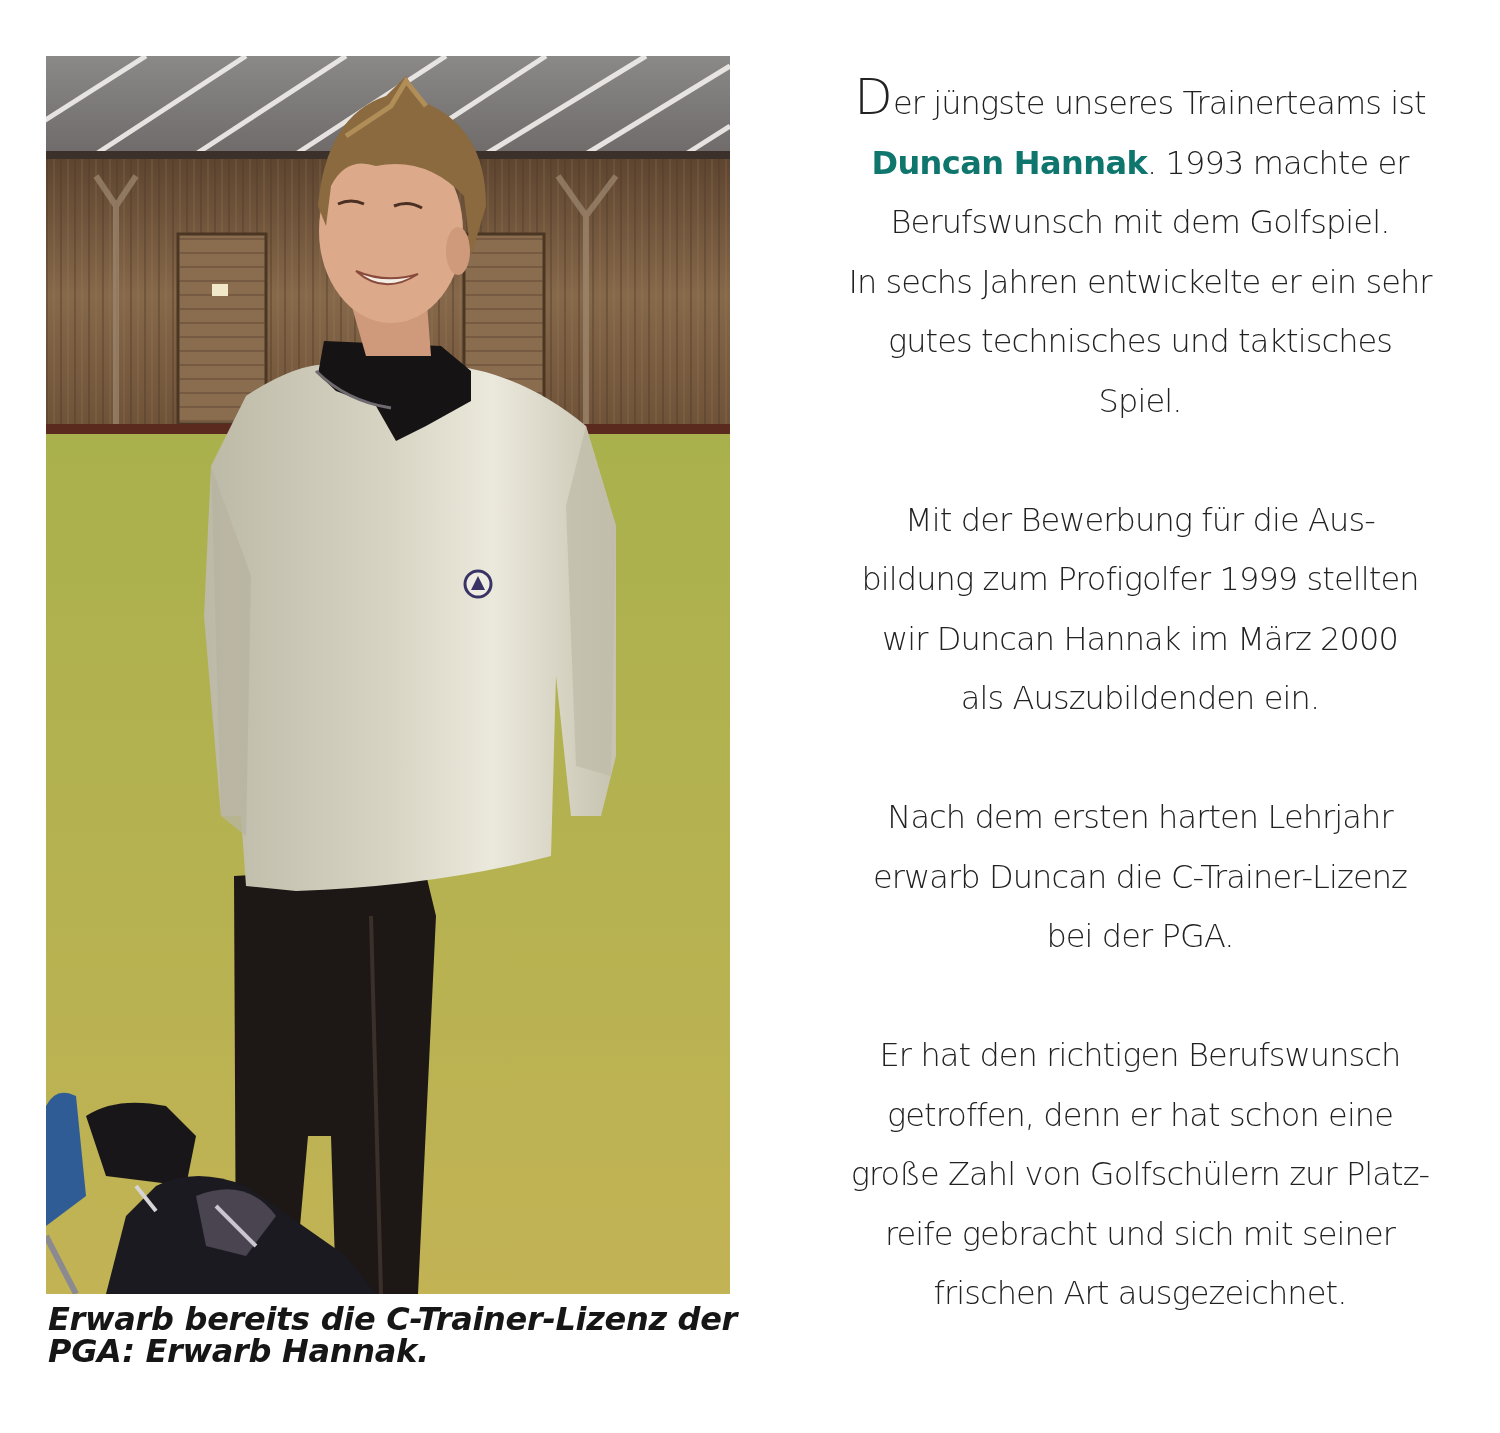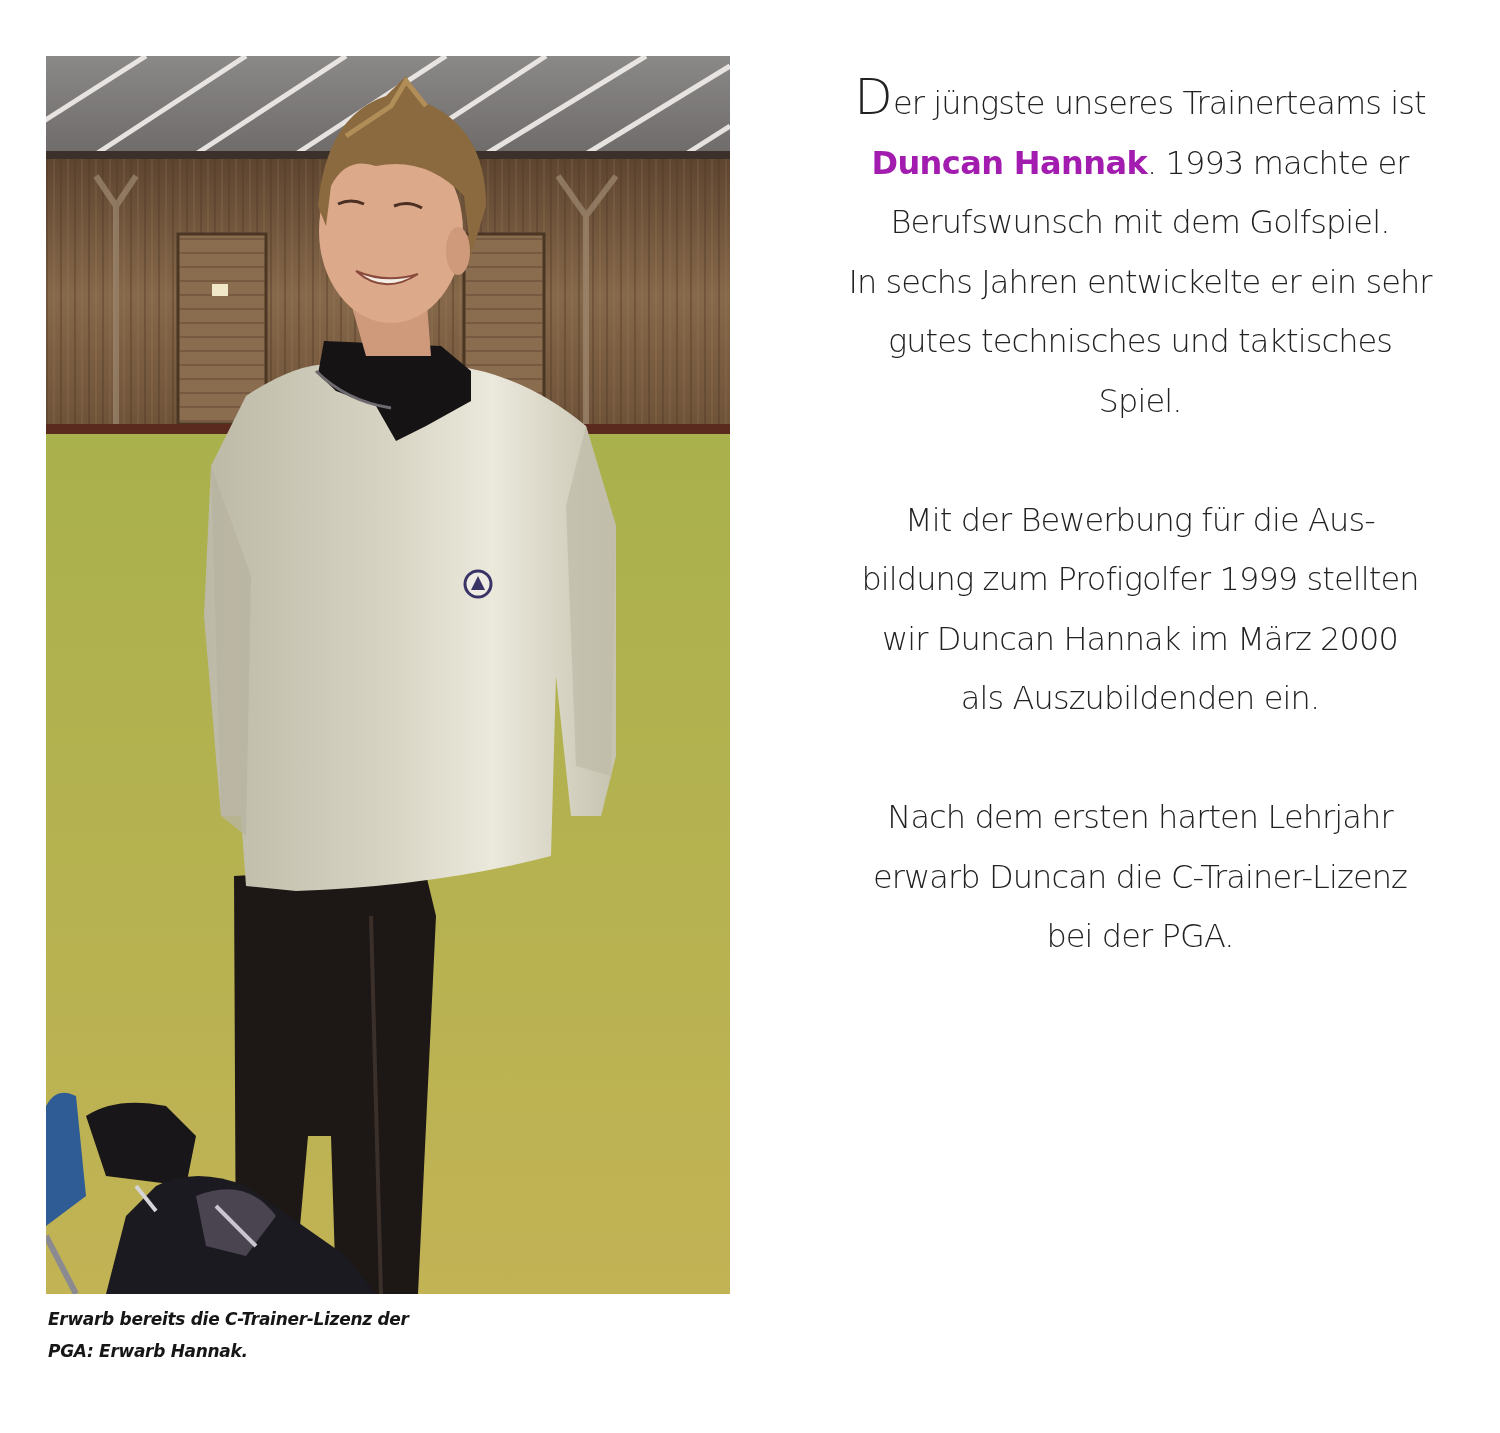--- a/index.html
+++ b/index.html
@@ -9,34 +9,34 @@
   .photo {
     position: absolute; left: 46px; top: 56px; width: 684px; height: 1238px;
     overflow: hidden; background: #b7b04a;
   }
   .photo svg { display: block; width: 100%; height: 100%; }
 
   
   .caption {
     position: absolute; left: 48px; top: 1303px; width: 690px;
     font-family: "DejaVu Sans", sans-serif; font-weight: bold; font-style: italic;
-    font-size: 17px; line-height: 32px; color: #161616; letter-spacing: -0.3px;
+    font-size: 32px; line-height: 32px; color: #161616; letter-spacing: -0.3px;
   }
   .caption .ln { display: block; white-space: nowrap; }
 
   
   .article {
     position: absolute; left: 790px; top: 74px; width: 700px;
     font-family: "DejaVu Sans", sans-serif; font-size: 32px; line-height: 59.5px;
     color: #222222; letter-spacing: -0.9px; font-weight: 300;
   }
   .article p { margin: 0 0 59.5px 0; }
   .article .ln { display: block; white-space: nowrap; text-align: center; }
   .dropcap { font-size: 50px; line-height: 40px; font-weight: 300; letter-spacing: 0; }
-  .name-bold { font-weight: bold; letter-spacing: -0.6px; color: #a21caf; }
+  .name-bold { font-weight: bold; letter-spacing: -0.6px; color: #0f766e; }
 </style>
 </head>
 <body>
 
 <div class="photo">
   <svg viewBox="0 0 684 1238" preserveAspectRatio="none">
     <defs>
       <linearGradient id="roofG" x1="0" y1="0" x2="0" y2="1">
         <stop offset="0" stop-color="#8b8988"></stop>
         <stop offset="1" stop-color="#6e6b6a"></stop>
@@ -154,13 +154,20 @@
     <span class="ln">Mit der Bewerbung für die Aus-</span>
     <span class="ln">bildung zum Profigolfer 1999 stellten</span>
     <span class="ln">wir Duncan Hannak im März 2000</span>
     <span class="ln">als Auszubildenden ein.</span>
   </p>
   <p>
     <span class="ln">Nach dem ersten harten Lehrjahr</span>
     <span class="ln">erwarb Duncan die C-Trainer-Lizenz</span>
     <span class="ln">bei der PGA.</span>
   </p>
+  <p>
+    <span class="ln">Er hat den richtigen Berufswunsch</span>
+    <span class="ln">getroffen, denn er hat schon eine</span>
+    <span class="ln">große Zahl von Golfschülern zur Platz-</span>
+    <span class="ln">reife gebracht und sich mit seiner</span>
+    <span class="ln">frischen Art ausgezeichnet.</span>
+  </p>
 </div>
 
 </body></html>

